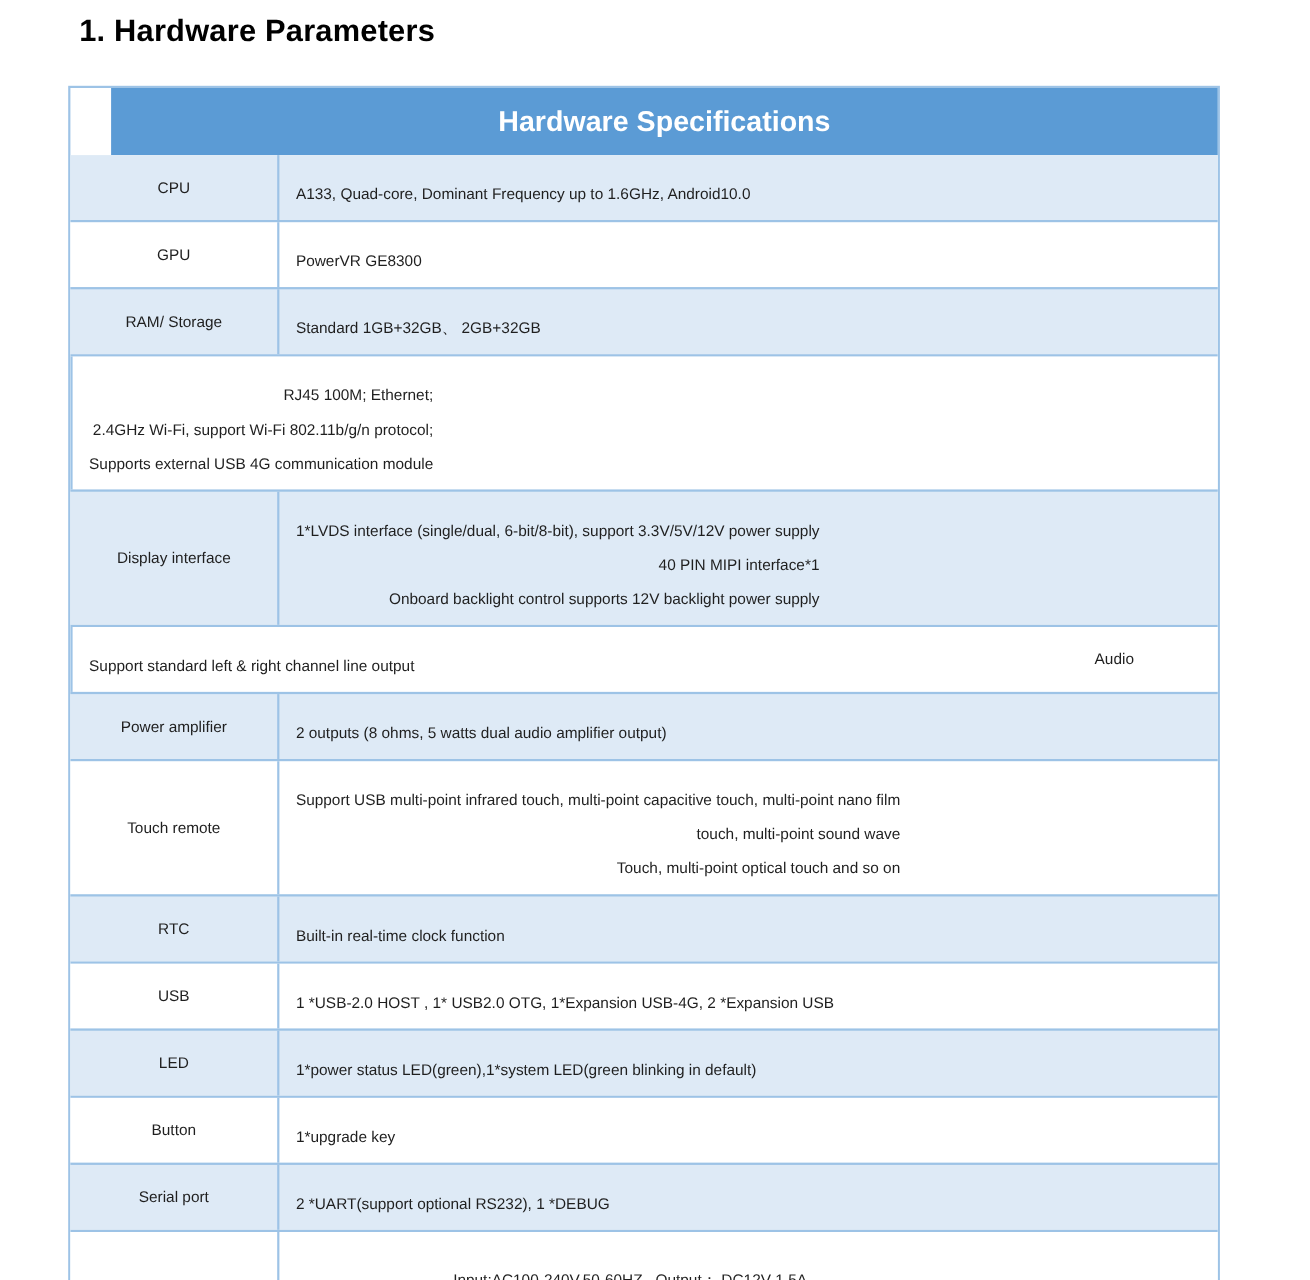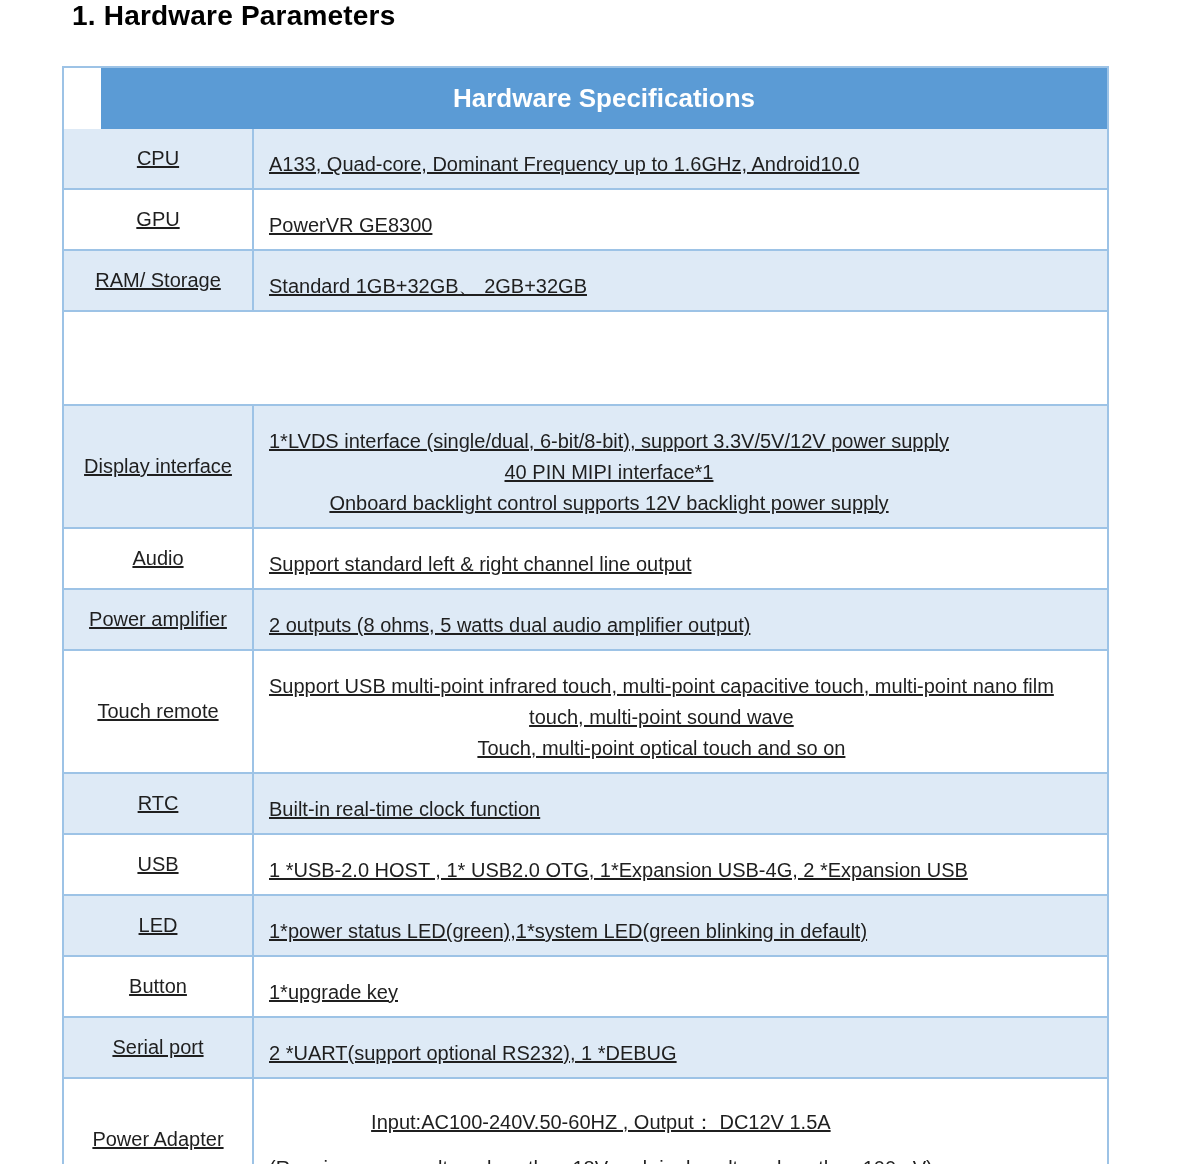--- a/index.html
+++ b/index.html
@@ -12,21 +12,21 @@
   *{box-sizing:border-box;margin:0;padding:0;}
   html,body{background:#FFFFFF;}
   body{
     width:1191px;height:1164px;
     font-family:"Liberation Sans","DejaVu Sans",sans-serif;
     color:var(--text);
     overflow:hidden;
   }
   .page-title{
     margin:0 0 0 72px;
-    padding-top:0px;
+    padding-top:12px;
     font-size:28px;
     font-weight:bold;
     color:#000000;
     letter-spacing:0.2px;
   }
   .spec-table{
     margin:34px 0 0 62px;
     width:1047px;
     border:2px solid var(--border);
     background:var(--row-white);
@@ -45,37 +45,36 @@
   .rows .row{
     display:flex;
     border-top:2px solid var(--border);
   }
   .rows .row:first-child{border-top:none;}
   .rows .row:nth-child(odd){background:var(--row-light);}
   .rows .row:nth-child(even){background:var(--row-white);}
   .cell{
     display:flex;
     align-items:center;
-    font-size:20px;
+    font-size:14px;
     line-height:31px;
-    text-decoration:underline;
   }
   .cell.label{
     width:188px;
     flex:0 0 188px;
     justify-content:center;
     text-align:center;
     padding:6px 8px;
   }
   .cell.value{
     flex:1;
     border-left:2px solid var(--border);
     padding:20px 18px 8px 15px;
     white-space:pre-line;
-    text-align:center;
+    text-align:right;
   }
   .row.spaced .cell.value{line-height:46px;}
 </style>
 </head>
 <body>
 
 <h1 class="page-title">1. Hardware Parameters</h1>
 
 <div class="spec-table">
   <div class="table-header">Hardware Specifications</div>
@@ -90,33 +89,36 @@
       <div class="cell label">GPU</div>
       <div class="cell value">PowerVR GE8300</div>
     </div>
 
     <div class="row" style="min-height:61px">
       <div class="cell label">RAM/ Storage</div>
       <div class="cell value">Standard 1GB+32GB、 2GB+32GB</div>
     </div>
 
     <div class="row" style="min-height:94px">
+      <div class="cell value">RJ45 100M; Ethernet;
+2.4GHz Wi-Fi, support Wi-Fi 802.11b/g/n protocol;
+Supports external USB 4G communication module</div>
     </div>
 
 
     <div class="row" style="min-height:93px">
       <div class="cell label">Display interface</div>
       <div class="cell value">1*LVDS interface (single/dual, 6-bit/8-bit), support 3.3V/5V/12V power supply
 40 PIN MIPI interface*1
 Onboard backlight control supports 12V backlight power supply</div>
     </div>
 
     <div class="row" style="min-height:51px">
+      <div class="cell value">Support standard left &amp; right channel line output</div>
       <div class="cell label">Audio</div>
-      <div class="cell value">Support standard left &amp; right channel line output</div>
     </div>
 
     <div class="row" style="min-height:49px">
       <div class="cell label">Power amplifier</div>
       <div class="cell value">2 outputs (8 ohms, 5 watts dual audio amplifier output)</div>
     </div>
 
     <div class="row" style="min-height:94px">
       <div class="cell label">Touch remote</div>
       <div class="cell value">Support USB multi-point infrared touch, multi-point capacitive touch, multi-point nano film

